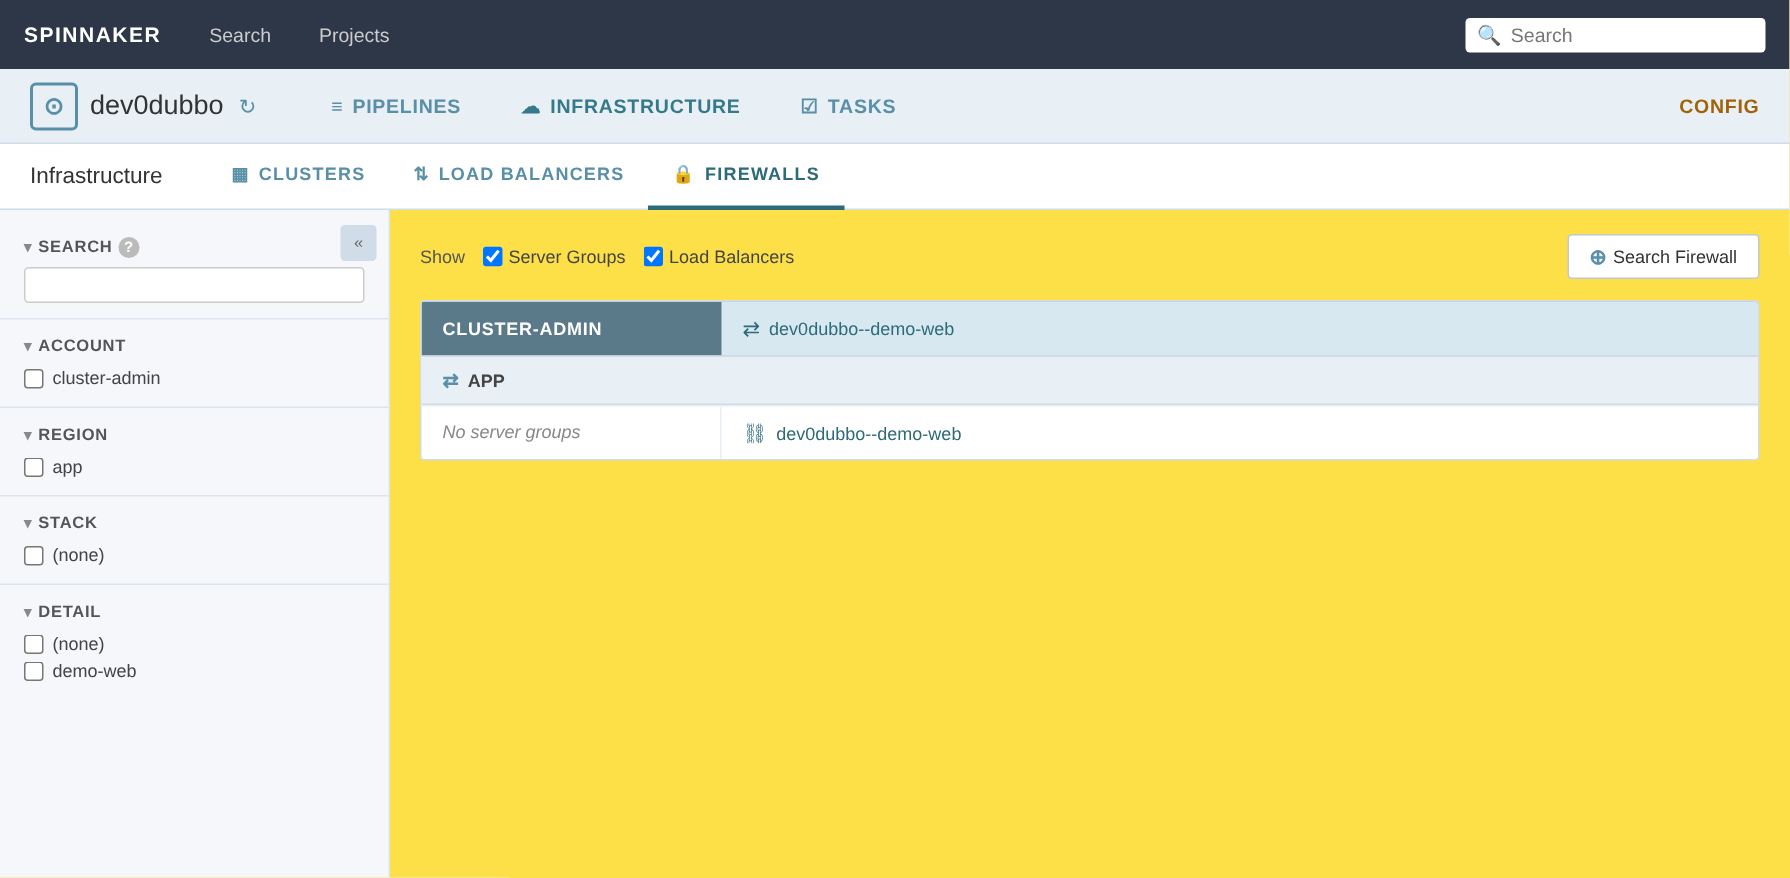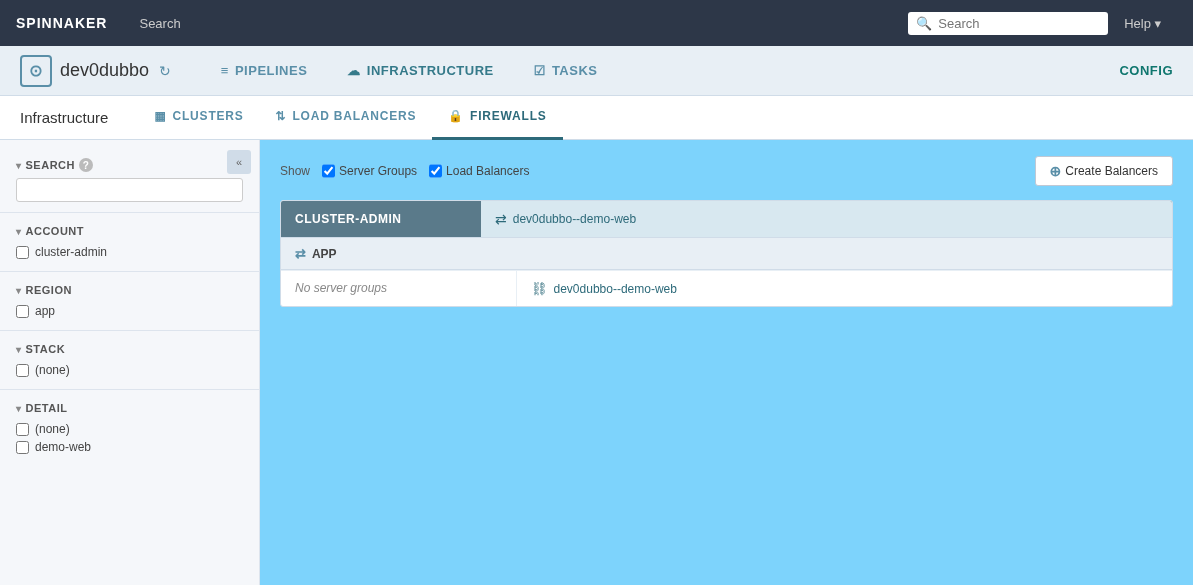--- a/index.html
+++ b/index.html
@@ -112,21 +112,21 @@
       cursor: pointer;
       font-size: 13px;
       font-weight: 600;
       text-transform: uppercase;
       letter-spacing: 0.5px;
       gap: 6px;
       text-decoration: none;
     }
     .app-nav-item.active { color: #357a8a; }
     .app-nav-right {
-      color: #0f766e;
+      color: #a16207;
       font-size: 13px;
       font-weight: 600;
       cursor: pointer;
       letter-spacing: 0.5px;
       text-transform: uppercase;
     }
 
     
     .infra-header {
       background: #fff;
@@ -248,21 +248,21 @@
     .sidebar-divider {
       border: none;
       border-top: 1px solid #dde4ed;
       margin: 4px 0;
     }
 
     
     .content-area {
       flex: 1;
       padding: 16px 20px;
-      background: #7dd3fc;
+      background: #fde047;
     }
 
     
     .show-bar {
       display: flex;
       align-items: center;
       gap: 12px;
       margin-bottom: 14px;
     }
     .show-label {
@@ -346,21 +346,21 @@
     }
     .firewall-app-header .app-icon-small {
       font-size: 13px;
       color: #5a8fa8;
     }
     .firewall-data-row {
       display: flex;
       border-top: 1px solid #e8eff5;
     }
     .firewall-no-groups {
-      width: 236px;
+      width: 200px;
       flex-shrink: 0;
       padding: 10px 14px;
       font-size: 12px;
       color: #888;
       font-style: italic;
       border-right: 1px solid #e8eff5;
     }
     .firewall-fw-data {
       flex: 1;
       padding: 10px 14px;
@@ -373,26 +373,26 @@
     .firewall-fw-data .fw-icon-small {
       font-size: 13px;
     }
   </style>
 </head>
 <body>
 
 <nav class="top-nav">
   <span class="top-nav-brand">SPINNAKER</span>
   <a class="top-nav-link">Search</a>
+  <a class="top-nav-link">Projects</a>
   <div class="top-nav-spacer"></div>
   <div class="top-nav-search">
     <span>🔍</span>
     <input type="text" placeholder="Search" style="">
   </div>
-  <div class="top-nav-help">Help ▾</div>
 </nav>
 
 <div class="app-bar">
   <div class="app-icon">⊙</div>
   <span class="app-name">dev0dubbo</span>
   <span class="app-refresh">↻</span>
   <div class="app-nav">
     <a class="app-nav-item">
       <span>≡</span>
       <span>PIPELINES</span>
@@ -500,21 +500,21 @@
         <input type="checkbox" checked="" style="">
         <span>Server Groups</span>
       </label>
       <label class="show-checkbox">
         <input type="checkbox" checked="" style="">
         <span>Load Balancers</span>
       </label>
       <div class="show-spacer"></div>
       <button class="create-btn">
         <span class="plus-icon">⊕</span>
-        <span>Create Balancers</span>
+        <span>Search Firewall</span>
       </button>
     </div>
 
     <div class="firewall-table">
       <div class="firewall-header-row">
         <div class="firewall-cluster-cell">CLUSTER-ADMIN</div>
         <div class="firewall-fw-cell">
           <span class="fw-icon">⇄</span>
           <span>dev0dubbo--demo-web</span>
         </div>

